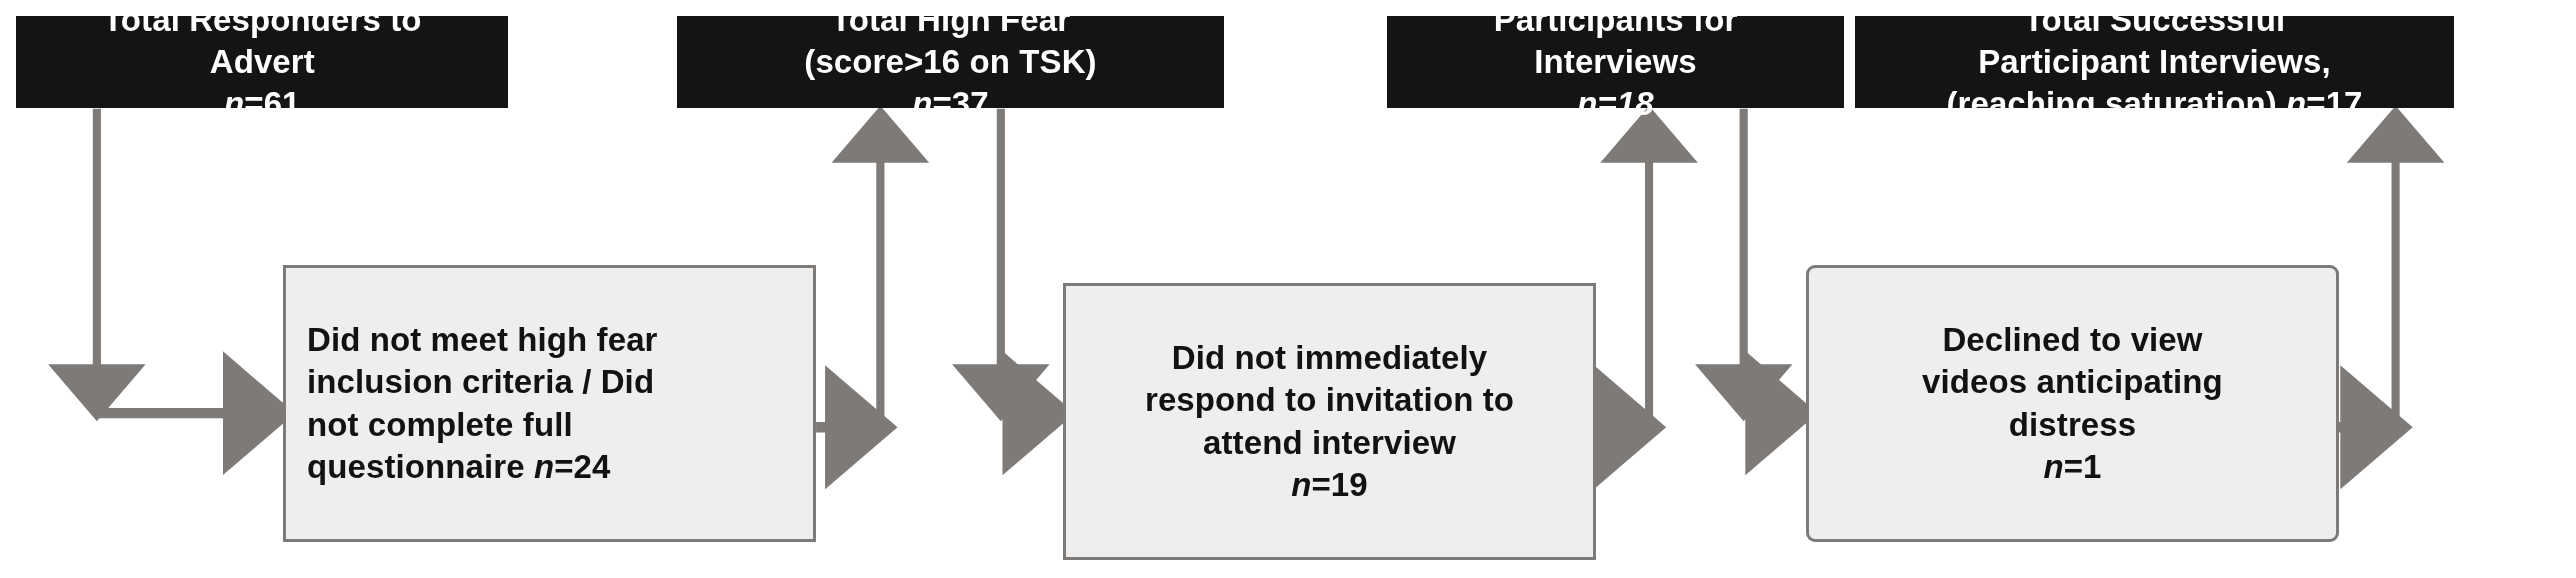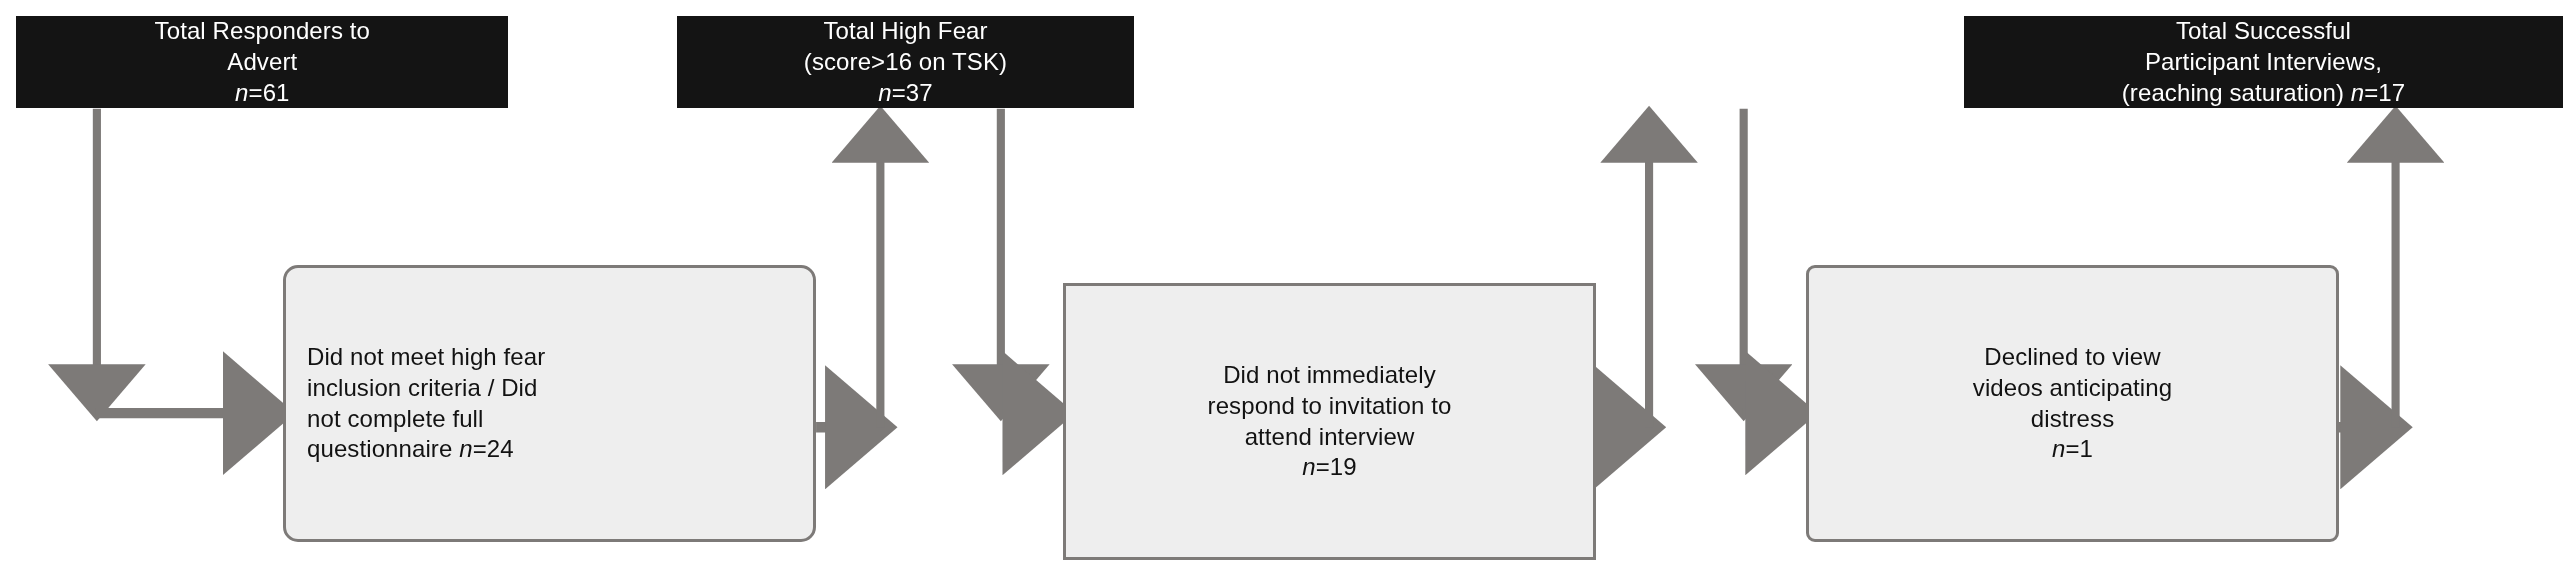--- a/index.html
+++ b/index.html
@@ -31,26 +31,27 @@
     border: 0.7px solid #141414;
   }
   .node-gray {
     background: #eeeeee;
     color: #121212;
     border: 3px solid #7d7a78;
   }
   .node-text {
     width: 100%;
     text-align: center;
-    font-size: 24px;
+    font-size: 33px;
     line-height: 1.28;
     letter-spacing: 0.1px;
     padding: 0 1px;
     box-sizing: border-box;
     white-space: pre-line;
+    font-weight: bold;
   }
   .node-text.align-left {
     text-align: left;
     padding-left: 21px;
   }
   .node-text em {
     font-style: italic;
   }
   svg.edges {
     position: absolute;
@@ -107,30 +108,33 @@
     <g>
       <line x1="3162" y1="578" x2="3210" y2="578" stroke="#7d7a78" stroke-width="14" marker-end="url(#ah-right)"></line>
       <line x1="3240" y1="578" x2="3240" y2="185" stroke="#7d7a78" stroke-width="11" marker-end="url(#ah-up)"></line>
     </g>
   </svg>
 
   <div class="node node-black" style="left:16.3px; top:16.3px; width:492px; height:92px;">
     <div class="node-text">Total Responders to<br>Advert<br><em>n</em>=61</div>
   </div>
 
-  <div class="node node-black" style="left:677px; top:16.3px; width:457px; height:92px;">
+  <div class="node node-black" style="left:677px; top:16.3px; width:547px; height:92px;">
     <div class="node-text">Total High Fear<br>(score&gt;16 on TSK)<br><em>n</em>=37</div>
   </div>
 
+  <div class="node node-black" style="left:1387px; top:16.3px; width:457px; height:92px;">
+    <div class="node-text">Participants for<br>Interviews<br><em>n=18</em></div>
+  </div>
 
-  <div class="node node-black" style="left:1964px; top:16.3px; width:599px; height:92px;">
+  <div class="node node-black" style="left:1855px; top:16.3px; width:599px; height:92px;">
     <div class="node-text">Total Successful<br>Participant Interviews,<br>(reaching saturation) <em>n</em>=17</div>
   </div>
 
-  <div class="node node-gray" style="left:283px; top:265px; width:533px; height:277px;border-radius:15px;">
+  <div class="node node-gray" style="left:283px; top:265px; width:533px; height:277px;">
     <div class="node-text align-left">Did not meet high fear<br>inclusion criteria / Did<br>not complete full<br>questionnaire <em>n</em>=24</div>
   </div>
 
   <div class="node node-gray" style="left:1063px; top:283px; width:533px; height:277px;">
     <div class="node-text">Did not immediately<br>respond to invitation to<br>attend interview<br><em>n</em>=19</div>
   </div>
 
   <div class="node node-gray" style="left:1806px; top:265px; width:533px; height:277px;border-radius:9px;">
     <div class="node-text">Declined to view<br>videos anticipating<br>distress<br><em>n</em>=1</div>
   </div>

